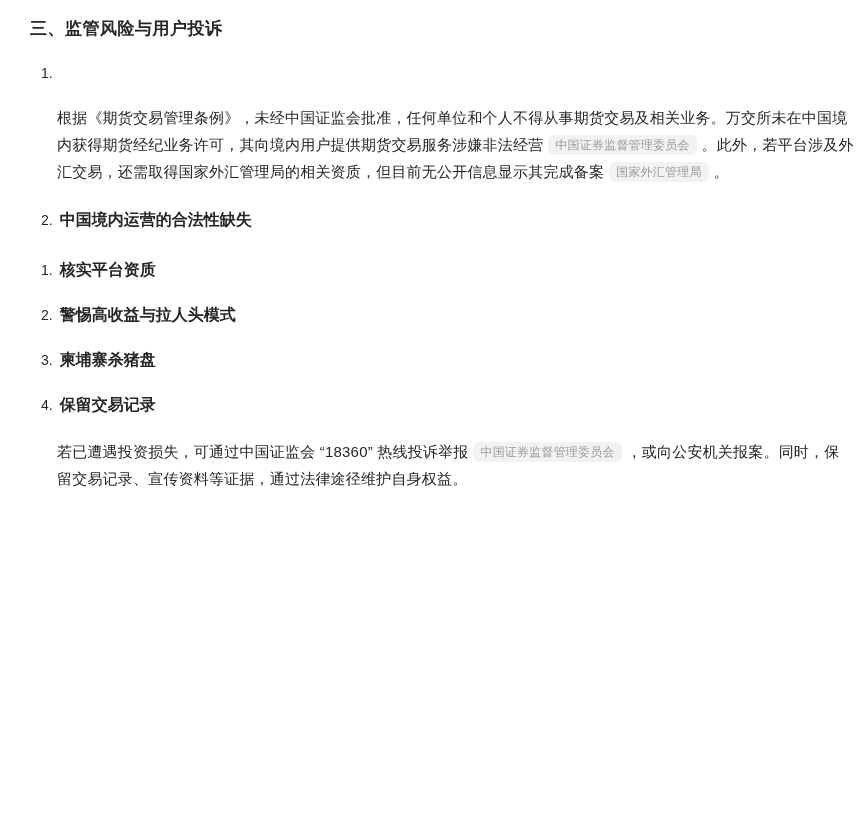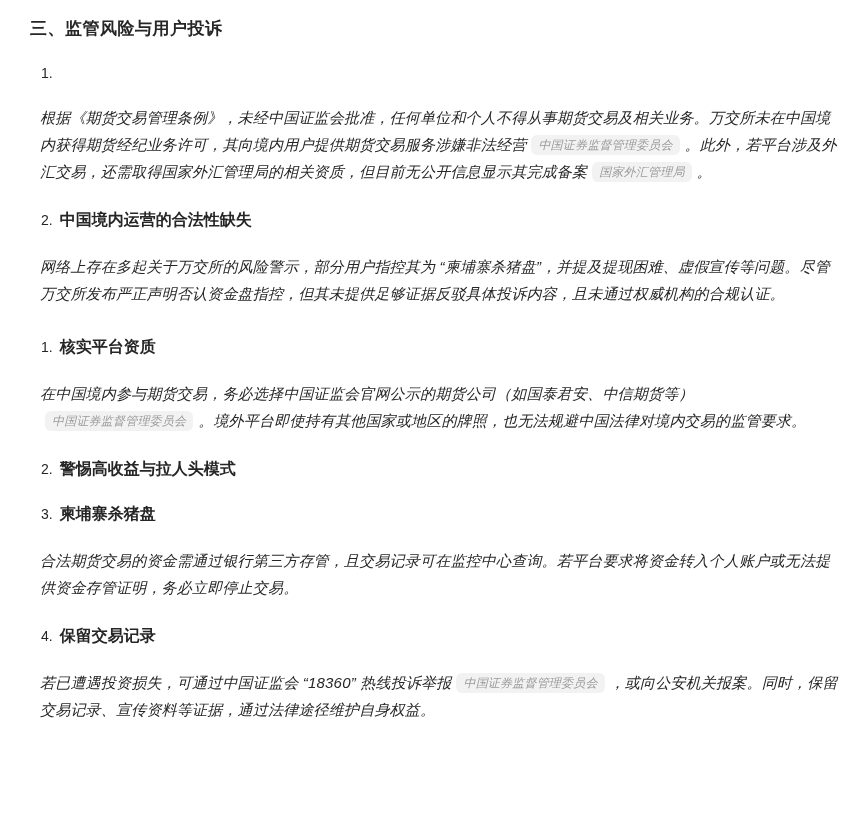--- a/index.html
+++ b/index.html
@@ -39,27 +39,26 @@
     color:var(--text-color);
     margin-right:7px;
     flex:none;
   }
   .item-title{
     font-size:16px;
     font-weight:700;
     line-height:20px;
   }
   .para{
-    margin:23px 0 20px 10px;
+    margin:23px 0 20px 27px;
     font-size:15px;
     line-height:27px;
     letter-spacing:.2px;
     max-width:798px;
     word-break:break-all;
-    font-style:italic;
   }
   .badge{
     display:inline-block;
     background:var(--badge-bg);
     color:var(--badge-text);
     font-size:12px;
     line-height:16px;
     padding:2px 7px;
     border-radius:6px;
     margin:0 5px;
@@ -81,47 +80,44 @@
         <span class="num">1.</span>
       </div>
       <p class="para"><span class="run">根据《期货交易管理条例》，未经中国证监会批准，任何单位和个人不得从事期货交易及相关业务。万交所未在中国境内获得期货经纪业务许可，其向境内用户提供期货交易服务涉嫌非法经营</span><span class="badge">中国证券监督管理委员会</span><span class="run">。此外，若平台涉及外汇交易，还需取得国家外汇管理局的相关资质，但目前无公开信息显示其完成备案</span><span class="badge">国家外汇管理局</span><span class="run">。</span></p>
     </div>
 
     <div class="item">
       <div class="item-head">
         <span class="num">2.</span>
         <span class="item-title">中国境内运营的合法性缺失</span>
       </div>
-      <p class="para"><span class="run">网络上存在多起关于万交所的风险警示，部分用户指控其为 “柬埔寨杀猪盘”，并提及提现困难、虚假宣传等问题。尽管万交所发布严正声明否认资金盘指控，但其未提供足够证据反驳具体投诉内容，且未通过权威机构的合规认证。</span></p>
     </div>
   </section>
 
   <section>
 
     <div class="item">
       <div class="item-head">
         <span class="num">1.</span>
         <span class="item-title">核实平台资质</span>
       </div>
-      <p class="para"><span class="run">在中国境内参与期货交易，务必选择中国证监会官网公示的期货公司（如国泰君安、中信期货等）</span><span class="badge">中国证券监督管理委员会</span><span class="run">。境外平台即使持有其他国家或地区的牌照，也无法规避中国法律对境内交易的监管要求。</span></p>
     </div>
 
     <div class="item">
       <div class="item-head">
         <span class="num">2.</span>
         <span class="item-title">警惕高收益与拉人头模式</span>
       </div>
     </div>
 
     <div class="item">
       <div class="item-head">
         <span class="num">3.</span>
         <span class="item-title">柬埔寨杀猪盘</span>
       </div>
-      <p class="para"><span class="run">合法期货交易的资金需通过银行第三方存管，且交易记录可在监控中心查询。若平台要求将资金转入个人账户或无法提供资金存管证明，务必立即停止交易。</span></p>
     </div>
 
     <div class="item">
       <div class="item-head">
         <span class="num">4.</span>
         <span class="item-title">保留交易记录</span>
       </div>
       <p class="para"><span class="run">若已遭遇投资损失，可通过中国证监会 “18360” 热线投诉举报</span><span class="badge">中国证券监督管理委员会</span><span class="run">，或向公安机关报案。同时，保留交易记录、宣传资料等证据，通过法律途径维护自身权益。</span></p>
     </div>
   </section>

